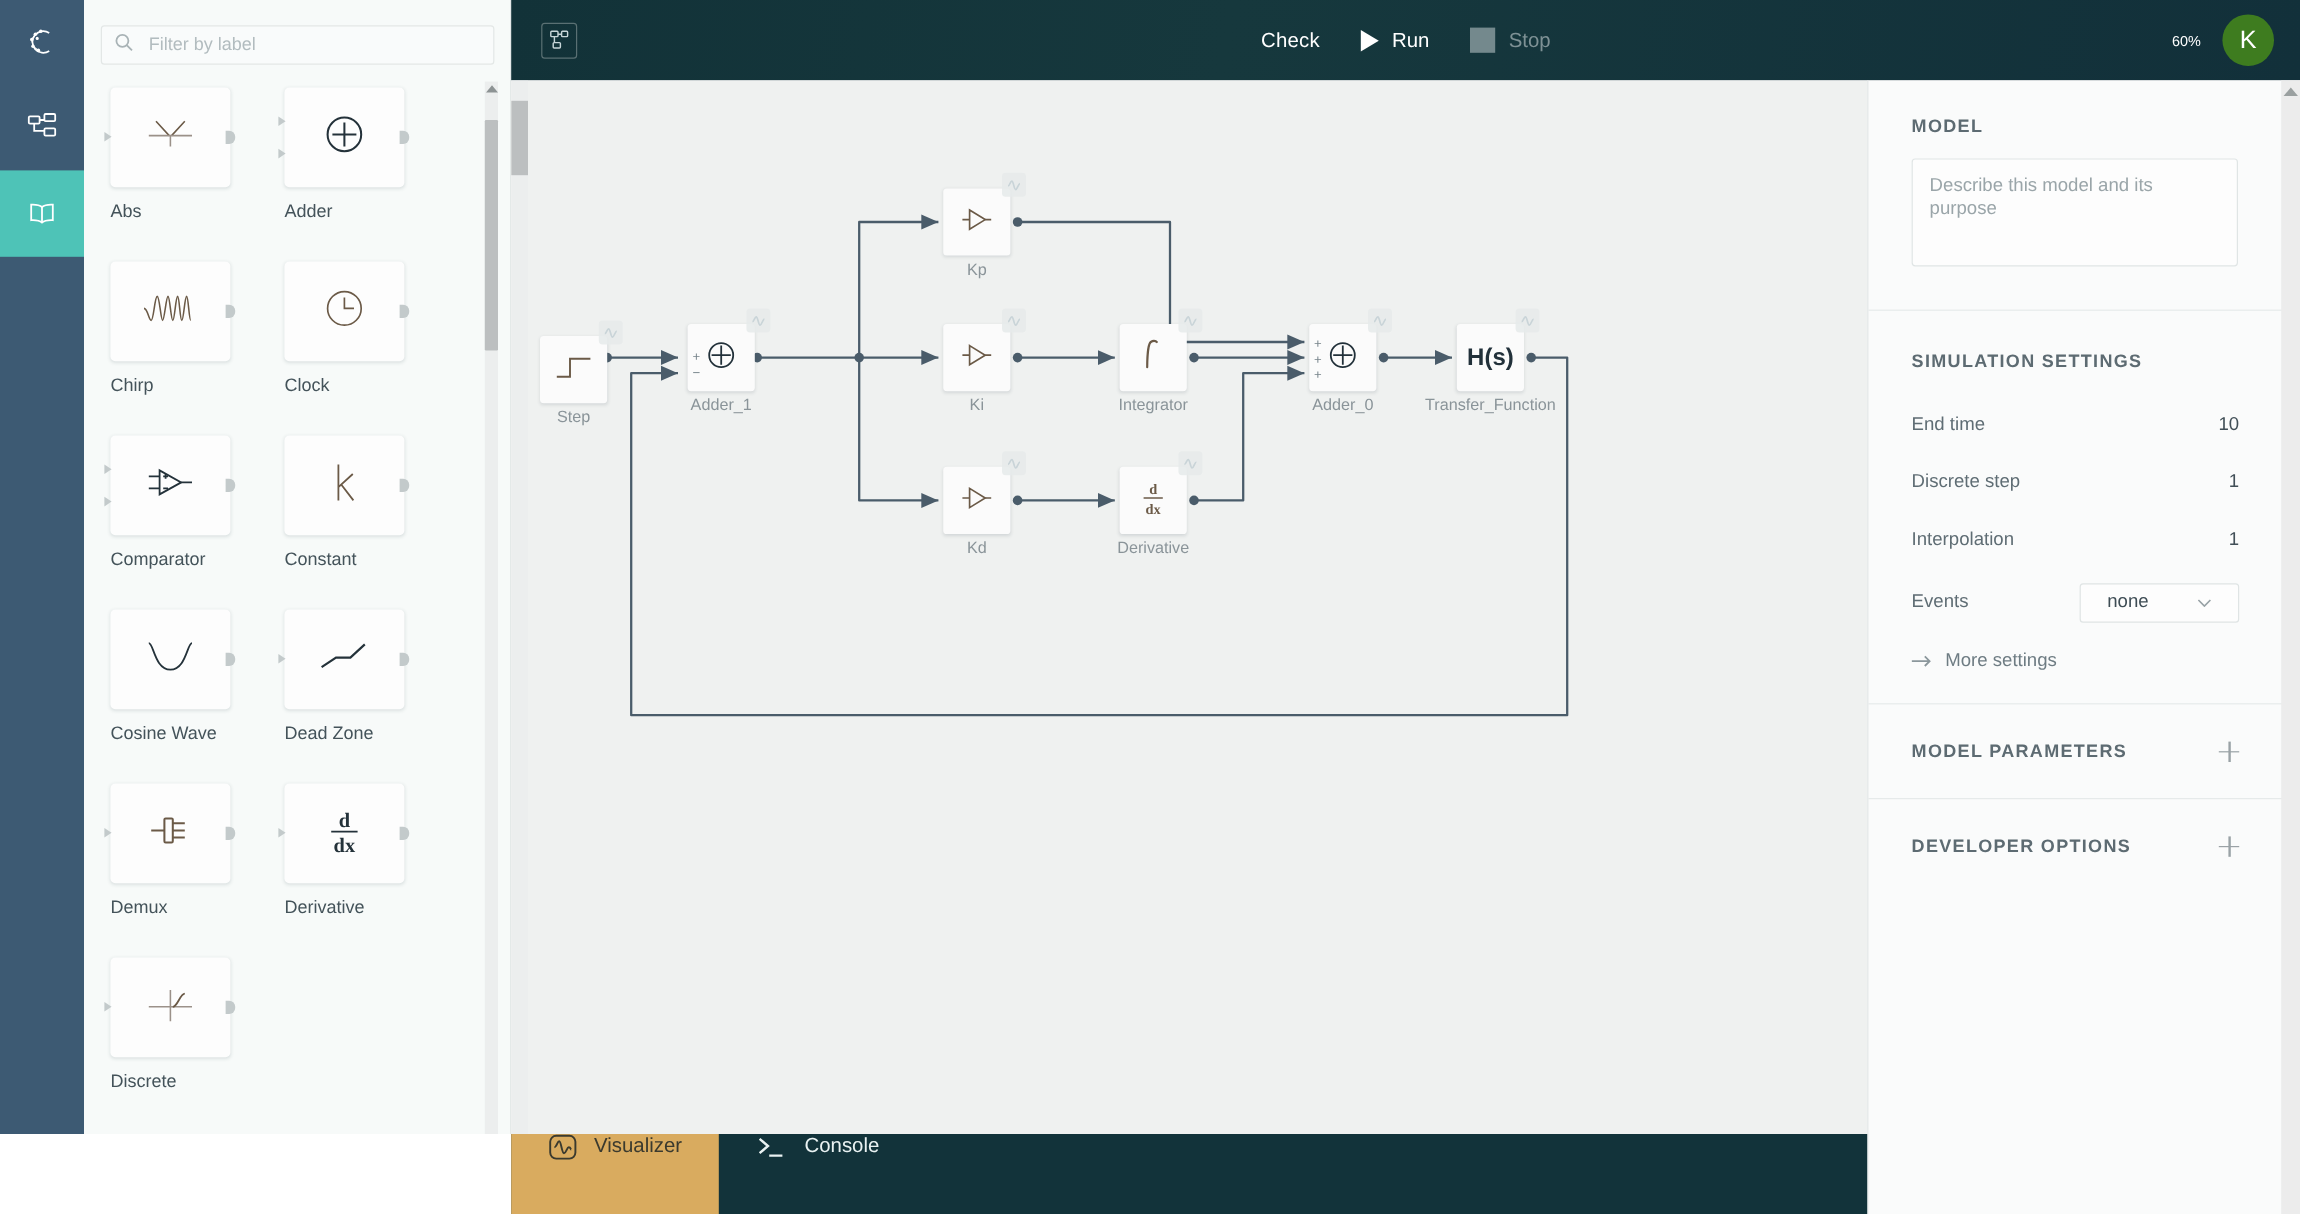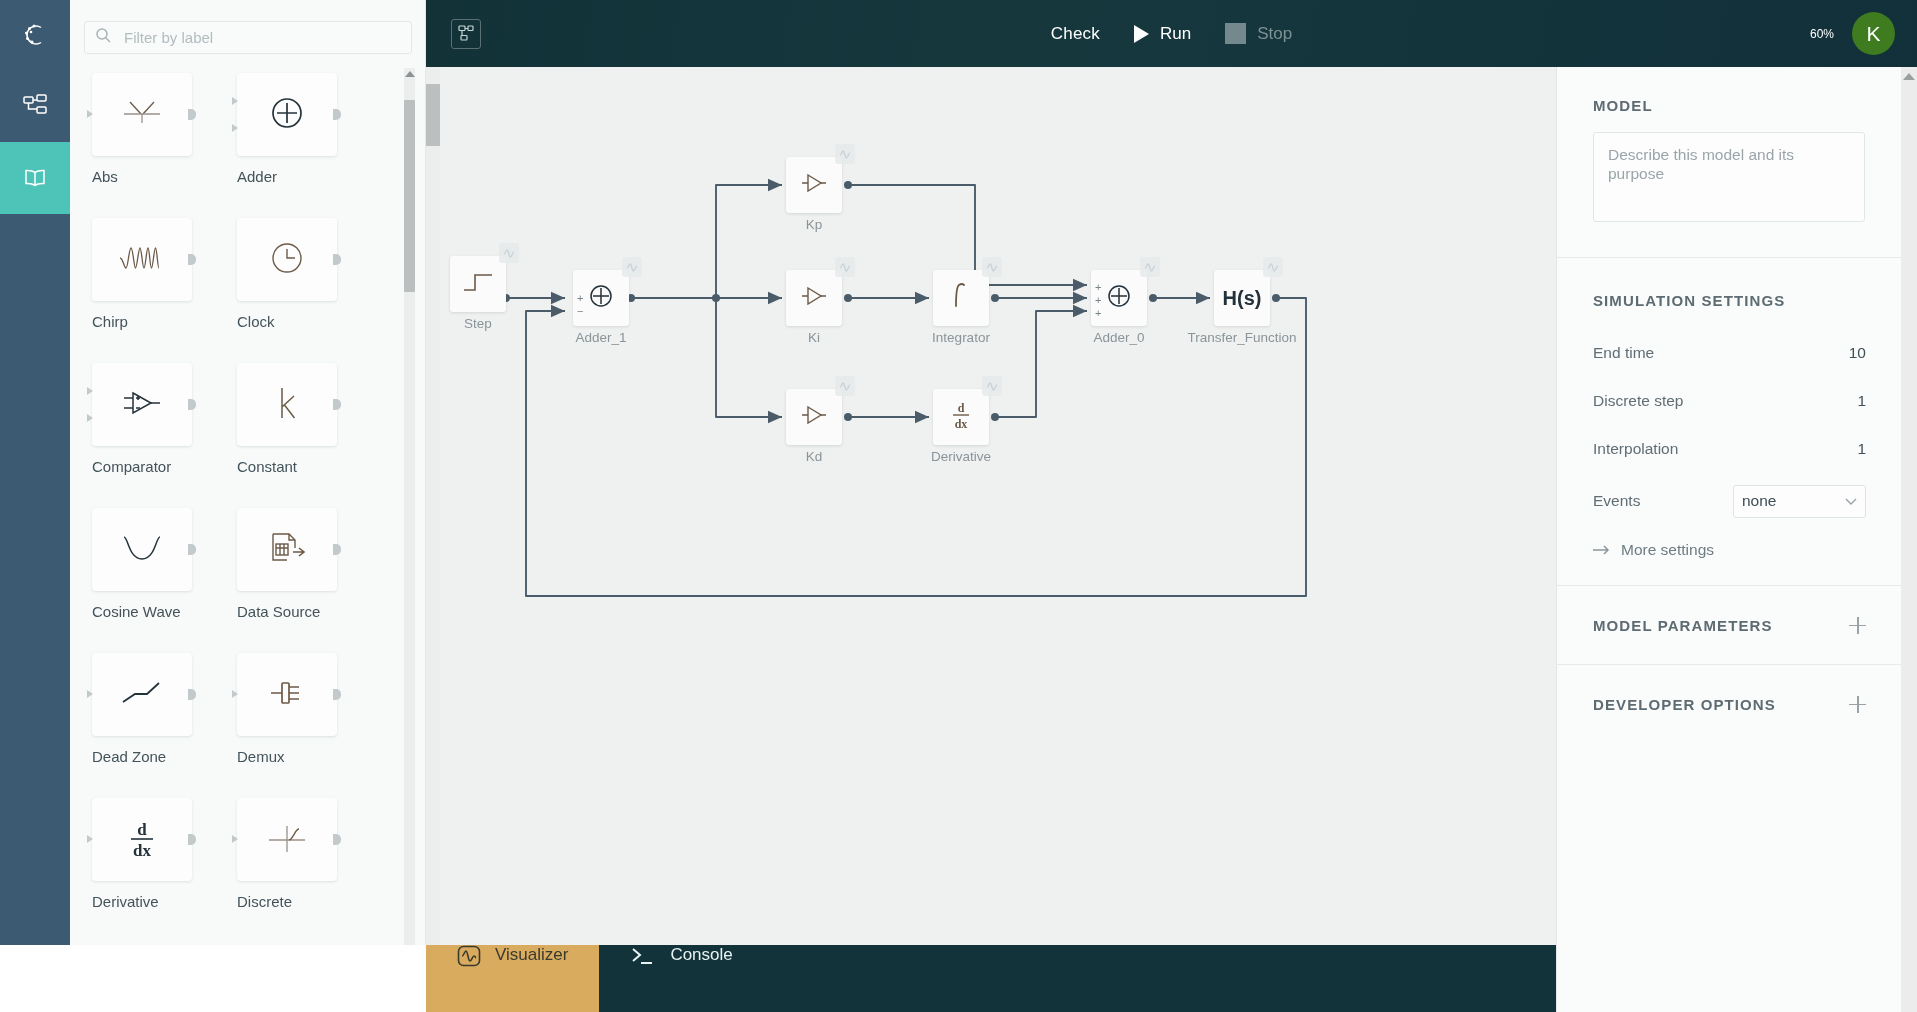--- a/index.html
+++ b/index.html
@@ -240,21 +240,21 @@
   .setting-row {
     display: flex; align-items: center; justify-content: space-between;
     height: 48px;
   }
   .setting-label { font-size: 15.5px; color: #5f6d74; }
   .setting-value { font-size: 15.5px; color: #414f57; cursor: pointer; }
   .setting-select {
     width: 133px; height: 33px;
     border: 1px solid #dfe4e4; border-radius: 3px; background: #fdfdfd;
     display: flex; align-items: center; justify-content: space-between;
-    padding: 0 8px; cursor: pointer;
+    padding: 0 22px; cursor: pointer;
   }
   .setting-select span { font-size: 15.5px; color: #3f4d55; }
   .chev {
     width: 12px; height: 7px;
   }
   #more-settings {
     display: flex; align-items: center; gap: 11px;
     font-size: 15.5px; color: #6e7c83; cursor: pointer;
     margin-top: 12px; margin-bottom: 26px;
   }
@@ -424,36 +424,20 @@
             <span class="port-out"></span>
             <span class="glyph dark">
               <svg width="48" height="32" viewBox="0 0 48 32" fill="none" stroke="#24323a" stroke-width="1.5">
                 <path d="M6 5c4 0 5 22 18 22S38 5 42 5"></path>
               </svg>
             </span>
           </div>
           <div class="block-label">Cosine Wave</div>
         </div>
 
-        <div class="block-cell">
-          <div class="block-card">
-            <span class="port-out"></span>
-            <span class="glyph">
-              <svg width="40" height="36" viewBox="0 0 40 36" fill="none" stroke="#6b5a47" stroke-width="1.4">
-                <path d="M6 4h16l6 6v8"></path>
-                  <path d="M6 4v26h14"></path>
-                  <path d="M22 4v6h6"></path>
-                <rect x="9" y="14" width="12" height="11"></rect>
-                <path d="M9 18h12M13 14v11M17 14v11"></path>
-                <path d="M26 22h10M32 18l5 4-5 4" stroke-width="1.6"></path>
-              </svg>
-            </span>
-          </div>
-          <div class="block-label">Data Source</div>
-        </div>
 
         <div class="block-cell">
           <div class="block-card one-in">
             <span class="port-in"></span>
             <span class="port-out"></span>
             <span class="glyph dark">
               <svg width="48" height="30" viewBox="0 0 48 30" fill="none" stroke="#24323a" stroke-width="1.8">
                 <path d="M5 24l12-8h12l12-11"></path>
               </svg>
             </span>
@@ -586,21 +570,21 @@
         <circle cx="422" cy="118" r="4"></circle>
         <circle cx="422" cy="231" r="4"></circle>
         <circle cx="422" cy="350" r="4"></circle>
         <circle cx="569" cy="231" r="4"></circle>
         <circle cx="569" cy="350" r="4"></circle>
         <circle cx="727" cy="231" r="4"></circle>
         <circle cx="850" cy="231" r="4"></circle>
       </g>
     </svg>
 
-    <div class="cblock" style="left:24px; top:189px">
+    <div class="cblock" style="left:24px; top:213px">
       <span class="cglyph">
         <svg width="36" height="26" viewBox="0 0 36 26" fill="none" stroke="#6b5a47" stroke-width="1.6">
           <path d="M4 21h11V6h17"></path>
         </svg>
       </span>
       <span class="scope-badge">
         <svg width="13" height="11" viewBox="0 0 13 11" fill="none" stroke="#c3cfd4" stroke-width="1.4">
           <path d="M1 6c1.5 0 1.8-4 3.2-4S6 9 7.4 9 9.5 4 11 4"></path>
         </svg>
       </span>

